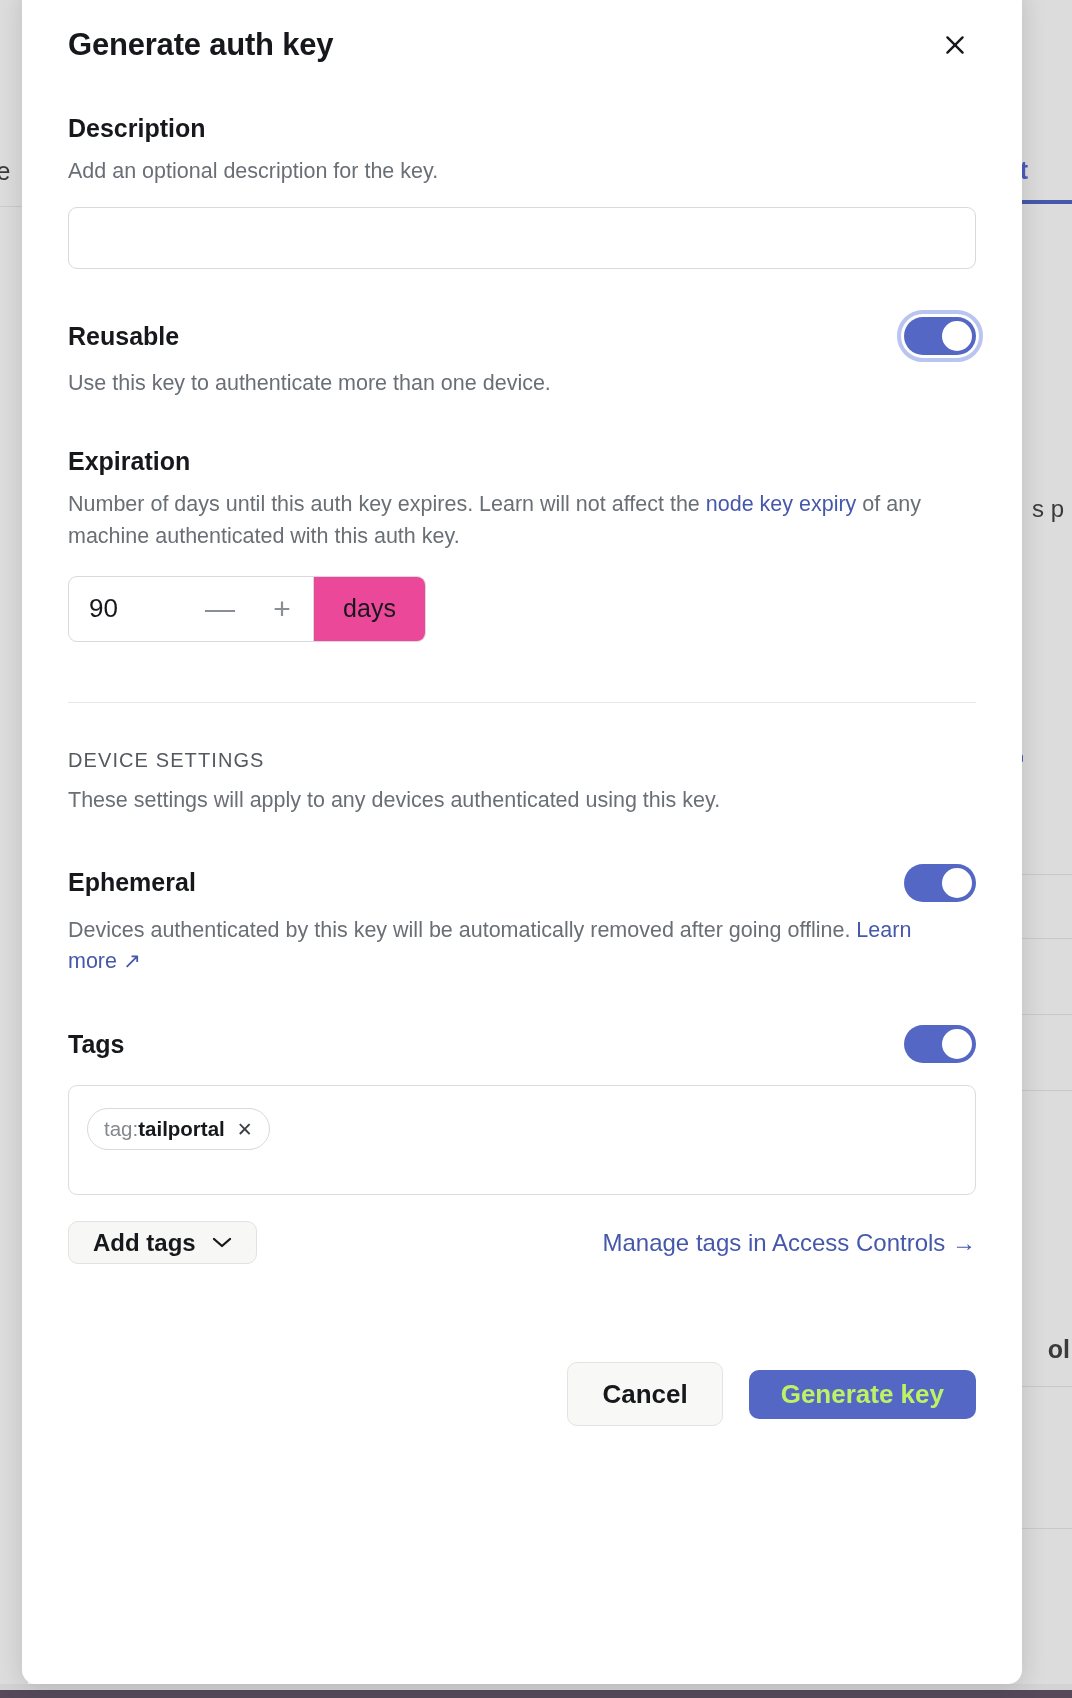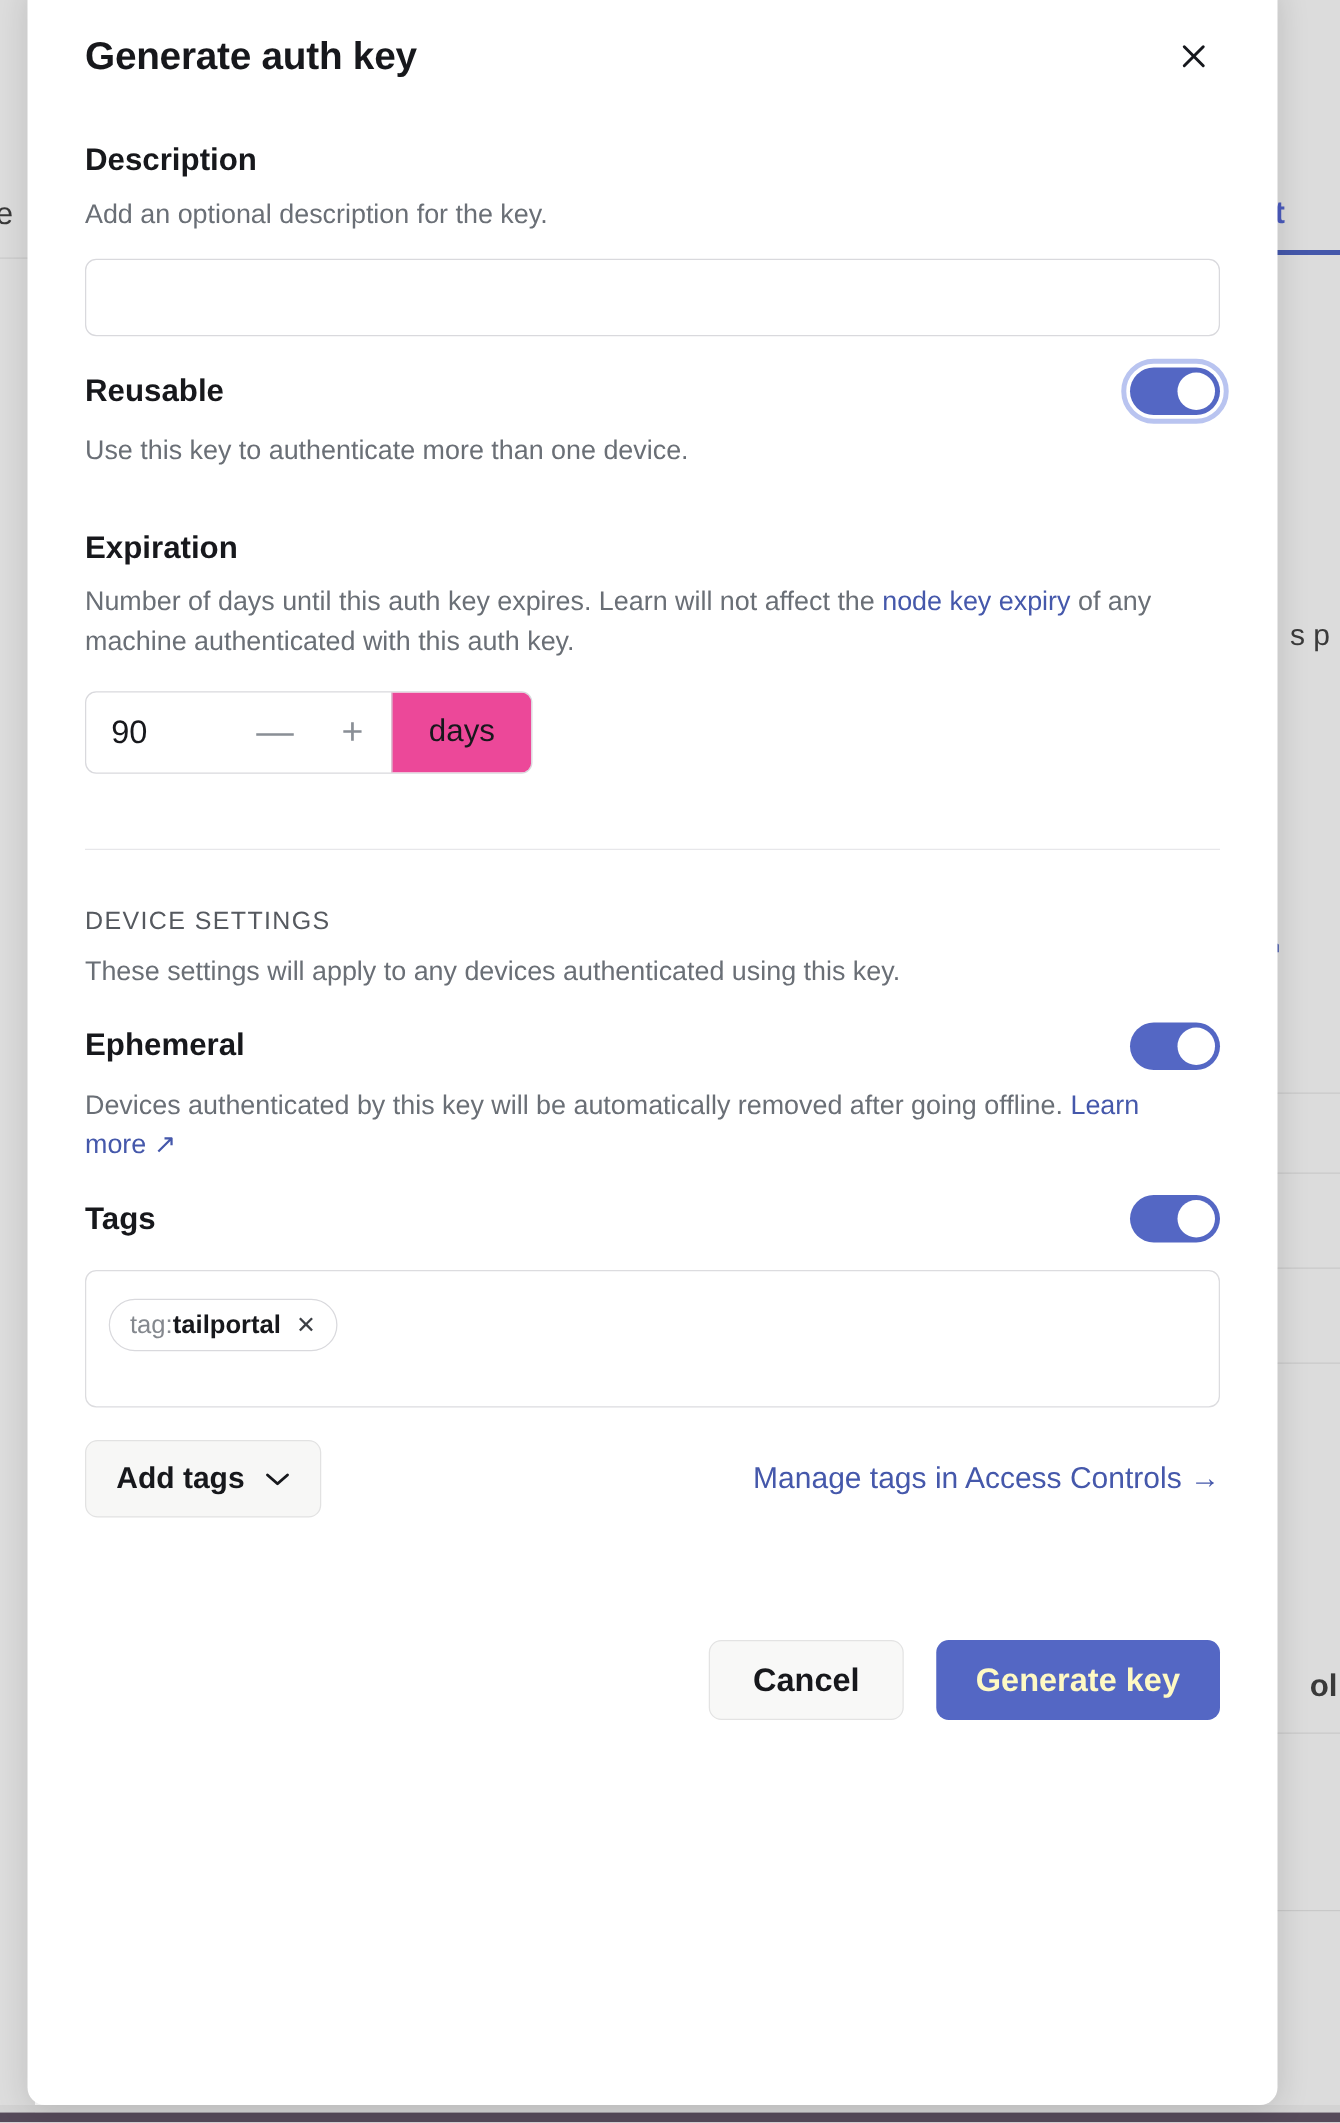--- a/index.html
+++ b/index.html
@@ -169,21 +169,21 @@
     font-family: "Liberation Sans", sans-serif;
     color: #17181c;
     outline: none;
   }
 
   
   .toggle-row {
     display: flex;
     align-items: center;
     justify-content: space-between;
-    margin-top: 25px;
+    margin-top: 48px;
   }
   .toggle-row .section-title { margin-top: 0; }
 
   .toggle {
     position: relative;
     width: 72px;
     height: 38px;
     border-radius: 19px;
     background: #5467c4;
     border: none;
@@ -305,21 +305,21 @@
   .tags-actions {
     display: flex;
     align-items: center;
     justify-content: space-between;
     margin-top: 26px;
   }
   .add-tags-btn {
     display: inline-flex;
     align-items: center;
     gap: 16px;
-    height: 62px;
+    height: 43px;
     padding: 0 24px;
     background: #f7f7f6;
     border: 1.5px solid #e2e2e2;
     border-radius: 10px;
     font-size: 24px;
     font-weight: 700;
     color: #17181c;
     cursor: pointer;
     font-family: "Liberation Sans", sans-serif;
   }
@@ -343,28 +343,28 @@
     background: #f8f8f7;
     border: 1.5px solid #e3e3e3;
     border-radius: 10px;
     font-size: 26px;
     font-weight: 700;
     color: #17181c;
     cursor: pointer;
     font-family: "Liberation Sans", sans-serif;
   }
   .btn-primary {
-    height: 64px;
+    height: 49px;
     padding: 0 32px;
     background: #5467c4;
     border: none;
     border-radius: 10px;
     font-size: 26px;
     font-weight: 700;
-    color: #fef9c3;
+    color: #bef264;
     cursor: pointer;
     font-family: "Liberation Sans", sans-serif;
   }
 </style>
 </head>
 <body>
 
 <div id="page-root">
 
   <div class="bg-layer">

